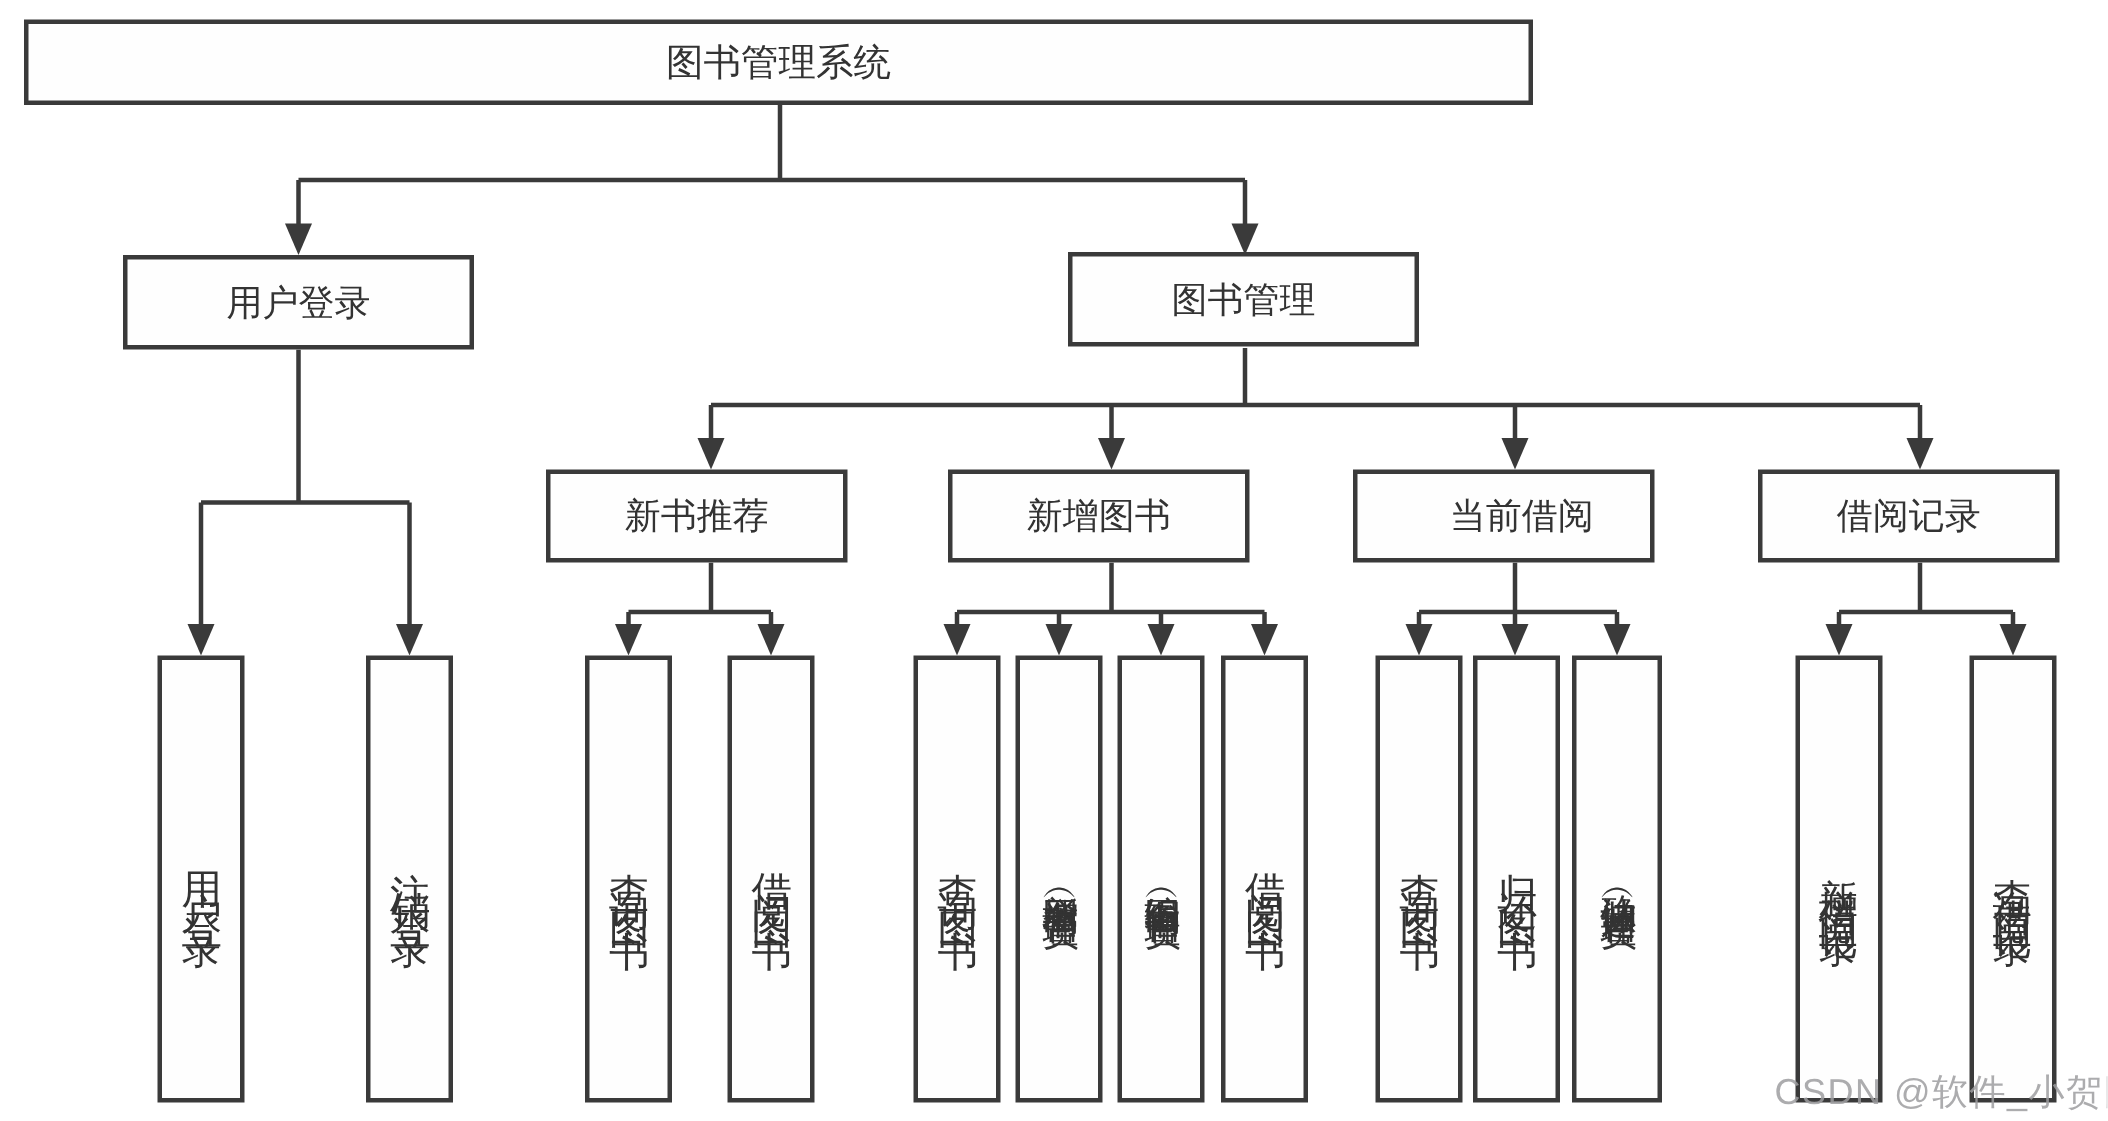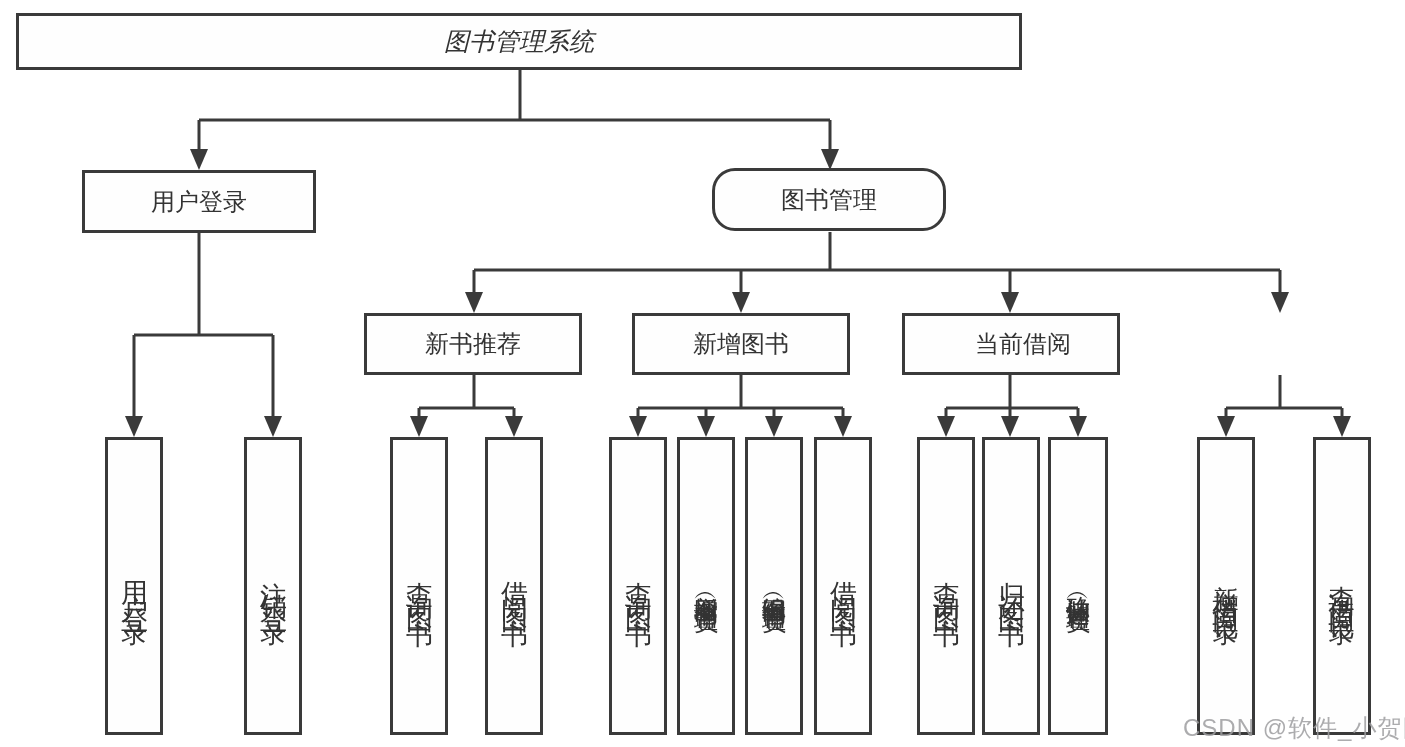--- a/index.html
+++ b/index.html
@@ -14,23 +14,23 @@
   .box {
     position:absolute;
     box-sizing:border-box;
     border:3px solid #3a3a3a;
     background:#fefefe;
     display:flex;
     align-items:center;
     justify-content:center;
     color:#333333;
   }
-  .root-box   { left:16px;  top:13px;  width:1006px; height:57px; font-size:25px;font-style:italic; }
+  .root-box   { left:16px;  top:13px;  width:1006px; height:57px; font-size:25px; }
   .branch-box { top:170px; width:234px; height:63px; font-size:24px; }
-  .l3-box     { top:313px; width:218px; height:62px; font-size:24px; }
+  .l3-box     { top:313px; width:201px; height:62px; font-size:24px; }
   .leaf {
     top:437px; width:58px; height:298px;
     font-size:27px;
   }
   .leaf .v {
     writing-mode:vertical-rl;
     text-orientation:mixed;
     letter-spacing:13px;
     line-height:1;
     white-space:nowrap;
@@ -92,32 +92,35 @@
     </g>
   </svg>
 
   <div class="box root-box">
     <span>图书管理系统</span>
   </div>
 
   <div class="box branch-box" style="left:82px;">
     <span>用户登录</span>
   </div>
-  <div class="box branch-box" style="left:712px; top:168px;border-radius:23px;">
+  <div class="box branch-box" style="left:712px; top:168px;">
     <span>图书管理</span>
   </div>
 
   <div class="box l3-box" style="left:364px;">
     <span>新书推荐</span>
   </div>
   <div class="box l3-box" style="left:632px;">
     <span>新增图书</span>
   </div>
   <div class="box l3-box" style="left:902px;padding-left:24px;">
     <span>当前借阅</span>
+  </div>
+  <div class="box l3-box" style="left:1172px;">
+    <span>借阅记录</span>
   </div>
 
   <div class="box leaf" style="left:105px;">
     <span class="v">用户登录</span>
   </div>
   <div class="box leaf" style="left:244px;">
     <span class="v">注销登录</span>
   </div>
 
   <div class="box leaf" style="left:390px;">

